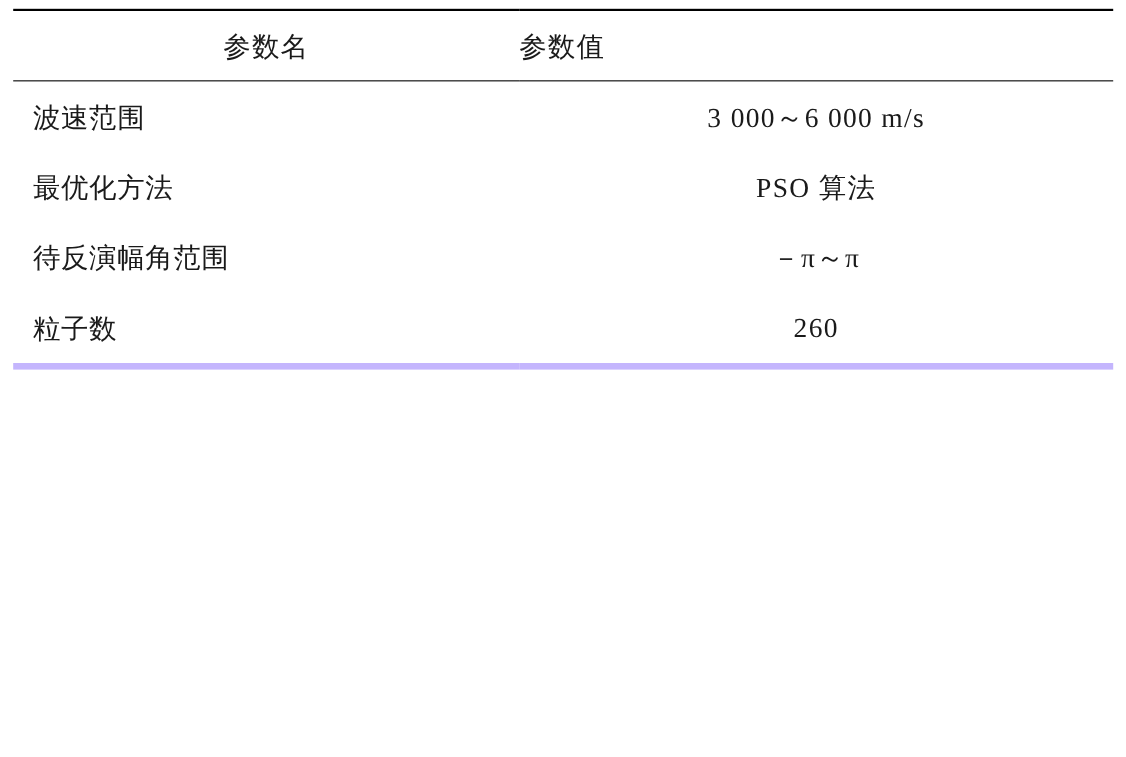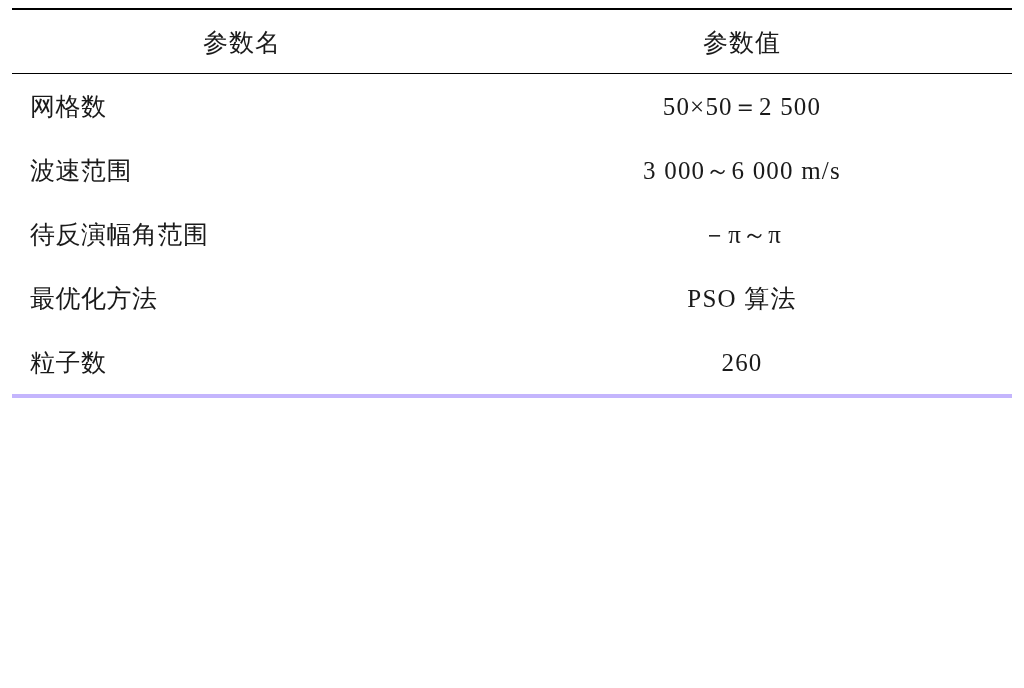--- a/index.html
+++ b/index.html
@@ -30,32 +30,32 @@
   table.param-table col.c-name { width: 46%; }
   table.param-table col.c-value { width: 54%; }
 
   .rule-top {
     border-top: 2px solid #000;
   }
   .rule-mid {
     border-bottom: 1.5px solid #000;
   }
   .rule-bottom {
-    border-bottom: 4px solid #c4b5fd;
+    border-bottom: 6px solid #c4b5fd;
   }
 
   thead th {
     font-weight: normal;
     font-size: 25px;
     padding: 16px 0 14px 0;
     text-align: center;
     letter-spacing: 1px;
   }
   thead th.h-name { text-align: center; padding-left: 0; }
-  thead th.h-value { text-align: center; }
+  thead th.h-value { text-align: left; }
 
   tbody td {
     font-size: 25px;
     padding: 16px 0 15px 0;
     vertical-align: middle;
     letter-spacing: 0.5px;
   }
   tbody td.t-name {
     text-align: left;
     padding-left: 18px;
@@ -85,34 +85,30 @@
       <col class="c-value">
     </colgroup>
     <thead>
       <tr class="rule-top rule-mid">
         <th class="h-name">参数名</th>
         <th class="h-value">参数值</th>
       </tr>
     </thead>
     <tbody>
       <tr>
-        <td class="t-name">网格数</td>
-        <td class="t-value"><span class="num">50×50＝2 500</span></td>
-      </tr>
-      <tr>
         <td class="t-name">波速范围</td>
         <td class="t-value"><span class="num">3 000～6 000 m/s</span></td>
       </tr>
       <tr>
+        <td class="t-name">最优化方法</td>
+        <td class="t-value"><span class="num">PSO 算法</span></td>
+      </tr>
+      <tr>
         <td class="t-name">待反演幅角范围</td>
         <td class="t-value"><span class="num">－π～π</span></td>
-      </tr>
-      <tr>
-        <td class="t-name">最优化方法</td>
-        <td class="t-value"><span class="num">PSO 算法</span></td>
       </tr>
       <tr class="rule-bottom">
         <td class="t-name">粒子数</td>
         <td class="t-value"><span class="num">260</span></td>
       </tr>
     </tbody>
   </table>
 </div>
 
 </body></html>

